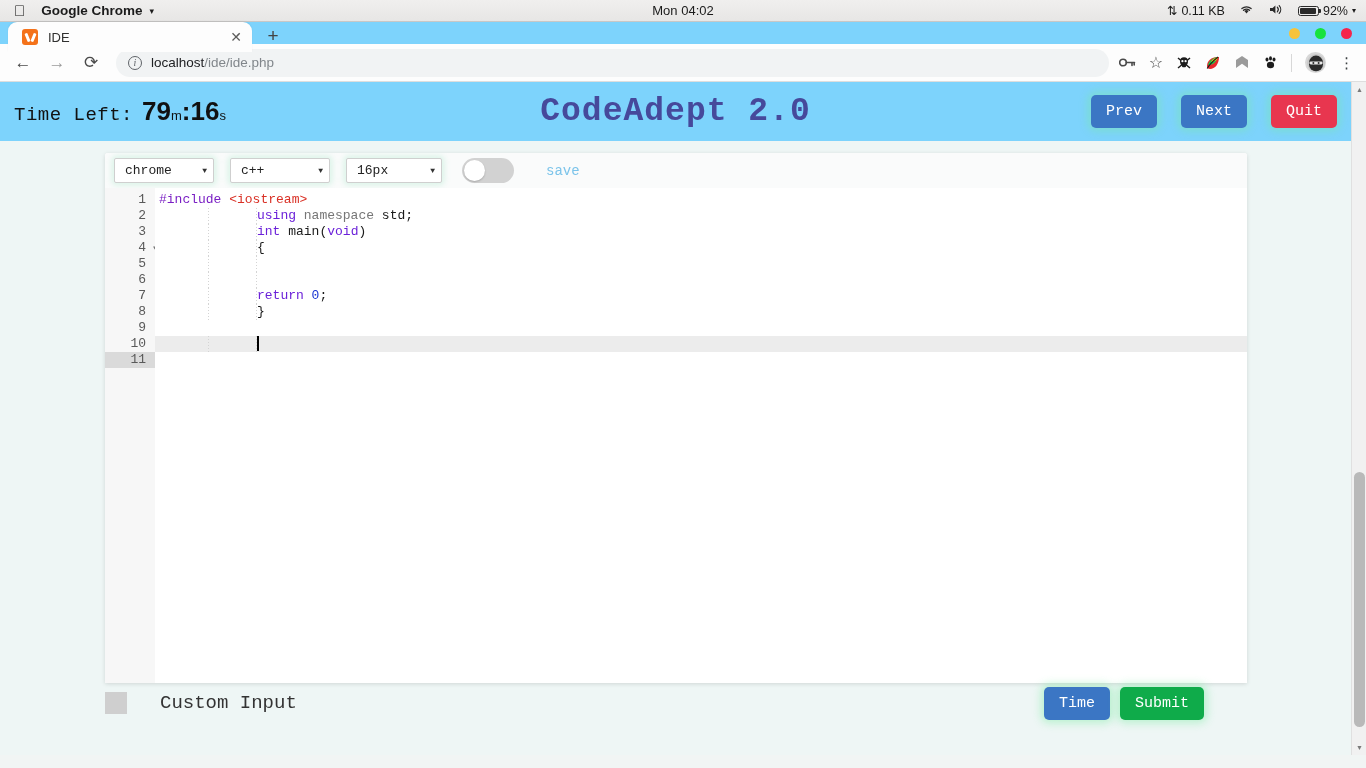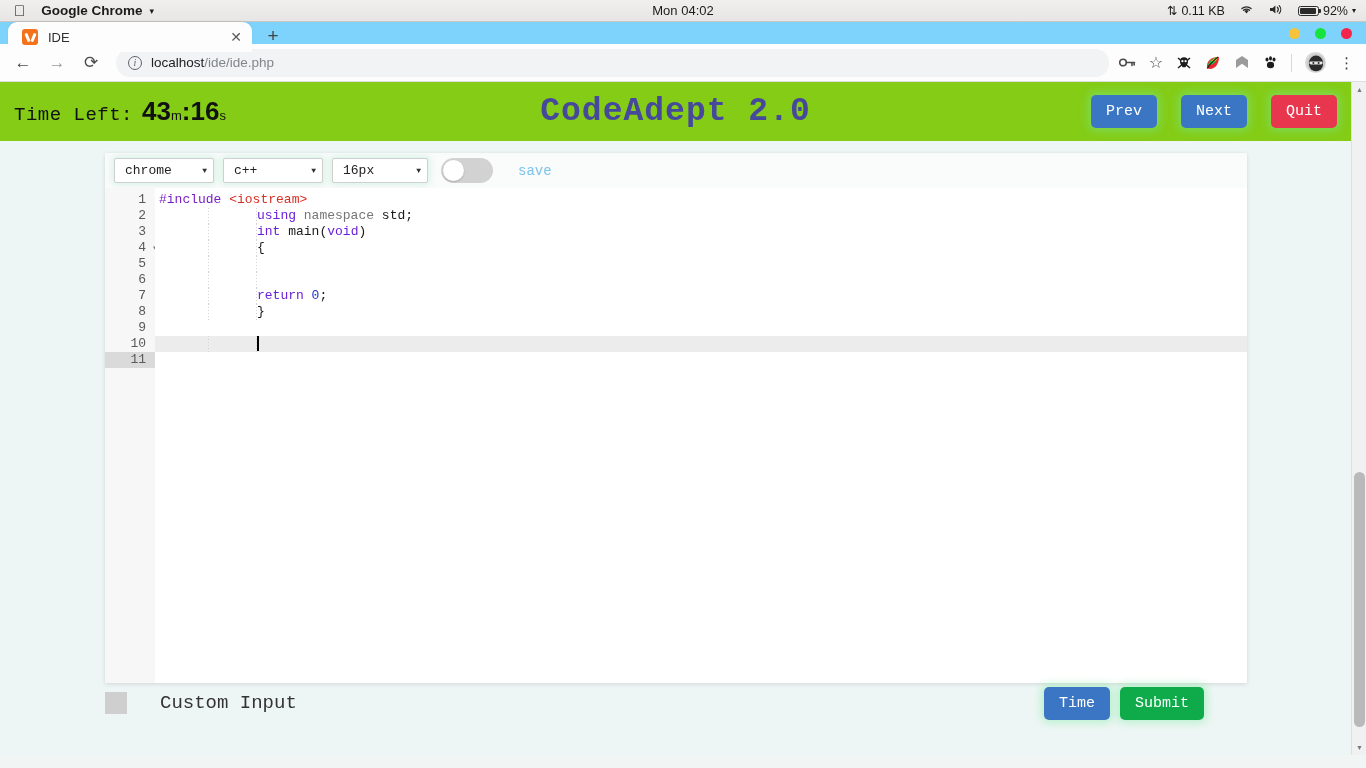--- a/index.html
+++ b/index.html
@@ -113,21 +113,21 @@
   .kebab { font-size: 15px; color: #3c4043; letter-spacing:0; line-height:1; }
 
   
   .page {
     position: relative; width: 1366px; height: 673px;
     background: #eef6f5; overflow: hidden;
   }
   .page-scroll-area { width: 1351px; height: 673px; position: relative; }
 
   .app-header {
-    height: 59px; background: #84cc16; display: flex; align-items: center;
+    height: 59px; background: #7dd3fc; display: flex; align-items: center;
     position: relative; padding: 0 14px;
   }
   .time-left {
     font-family: "Liberation Mono", monospace; font-size: 19px; color: #111;
     display: flex; align-items: baseline;
   }
   .tl-label { letter-spacing: .5px; }
   .tl-num { font-size: 26px; font-weight: bold; font-family: "Liberation Sans", sans-serif; }
   .tl-unit { font-size: 13px; font-family: "Liberation Sans", sans-serif; }
   .tl-colon { font-size: 26px; font-weight: bold; font-family: "Liberation Sans", sans-serif; }
@@ -147,21 +147,21 @@
   .btn.green{ background: #0fab4a; }
 
   .ide-wrap {
     margin: 12px 0 0 105px; width: 1142px; height: 530px;
     background: #fff; border-radius: 3px 3px 0 0;
     box-shadow: 0 1px 4px rgba(0,0,0,.13);
     position: relative; overflow: hidden;
   }
   .ide-toolbar {
     height: 35px; background: #fafbfb; display: flex; align-items: center;
-    padding: 0 0 0 9px; gap: 9px;
+    padding: 0 0 0 9px; gap: 16px;
   }
   .sel {
     height: 25px; background: #fff; border: 1px solid #cfcfcf; border-radius: 2px;
     display: flex; align-items: center; justify-content: space-between;
     font-family: "Liberation Mono", monospace; font-size: 13px; color: #222;
     padding: 0 6px 0 10px; box-shadow: 0 0 6px 2px rgba(150,230,190,.33);
   }
   .sel.w1 { width: 100px; }
   .sel.w2 { width: 100px; }
   .sel.w3 { width: 96px; }
@@ -366,21 +366,21 @@
   </div>
 </div>
 
 <div class="page">
   <div class="page-scroll-area">
 
     <div class="app-header">
       <div class="time-left">
         <span class="tl-label">Time Left:</span>
         <span style="width:9px"></span>
-        <span class="tl-num">43</span>
+        <span class="tl-num">79</span>
         <span class="tl-unit">m</span>
         <span class="tl-colon">:</span>
         <span class="tl-num">16</span>
         <span class="tl-unit">s</span>
       </div>
       <div class="app-title">CodeAdept 2.0</div>
       <div class="hdr-btns">
         <button class="btn blue">Prev</button>
         <button class="btn blue">Next</button>
         <button class="btn red">Quit</button>

